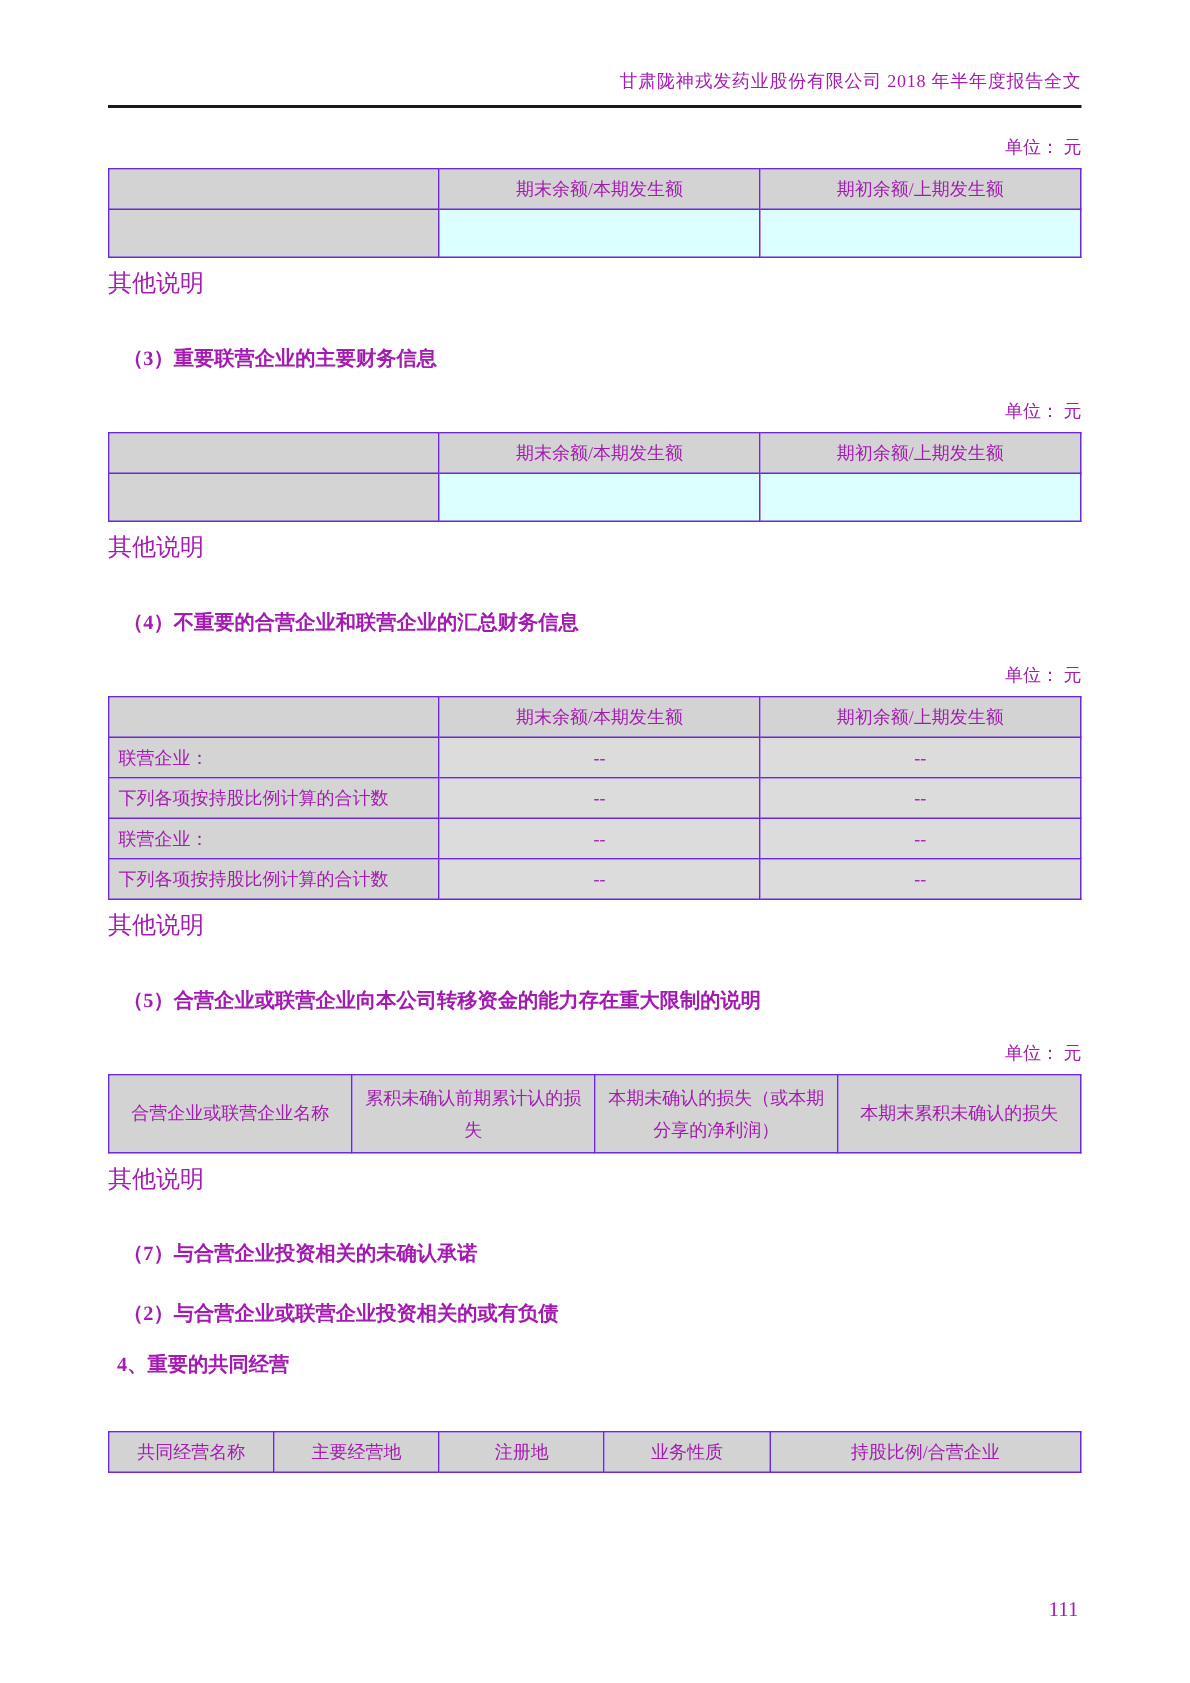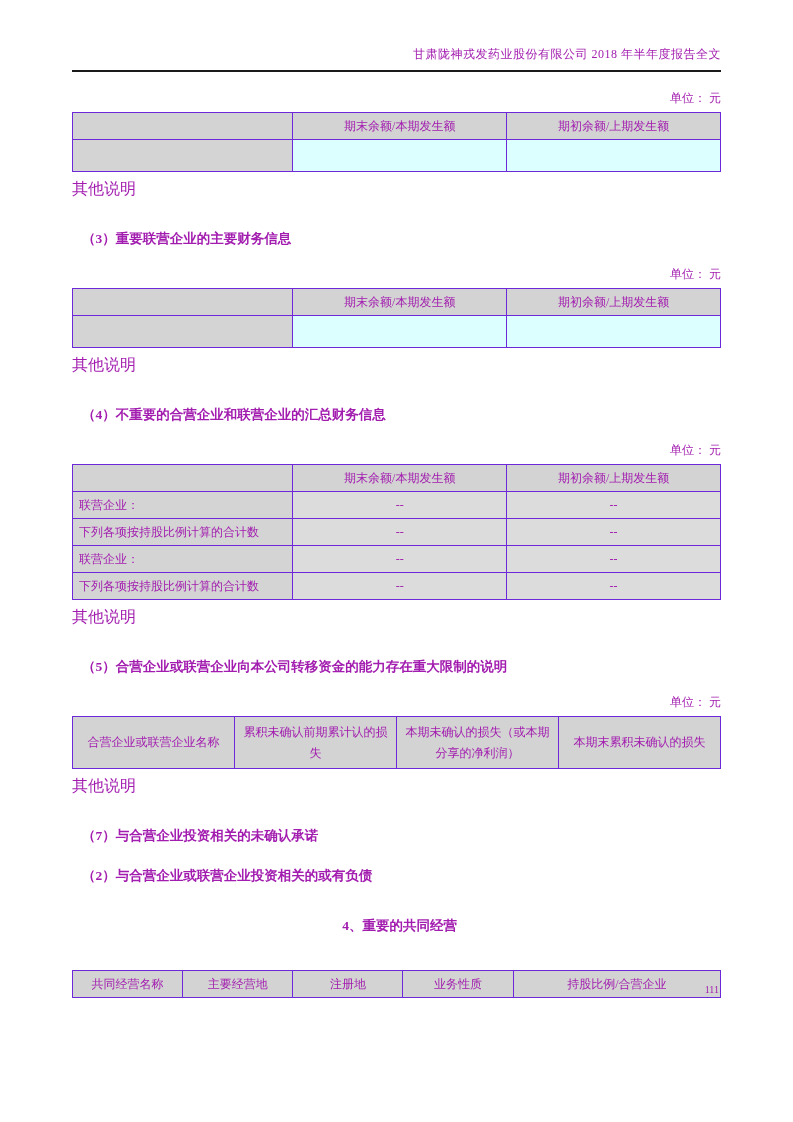--- a/index.html
+++ b/index.html
@@ -21,21 +21,21 @@
     letter-spacing:0.5px;
   }
   .h {
     font-weight:bold;
     font-size:13.5px;
     padding-left:10px;
   }
   .h9 { padding-left:6px; }
   .mt30 { margin-top:30px; }
   .mt22 { margin-top:22px; }
-  .mt24 { margin-top:32px;text-align:center; }
+  .mt24 { margin-top:16px; }
   .unit {
     text-align:right;
     font-size:12px;
     margin-top:18px;
     margin-bottom:5px;
   }
   .note { font-size:16px; margin-top:7px; }
   table.tbl {
     width:100%;
     border-collapse:collapse;
@@ -55,23 +55,23 @@
   .cell-gray { background:#d4d4d4; }
   .cell-cyan { background:#dcffff; }
   .t-summary td { height:27px; }
   .t-summary td.cell-label { text-align:left; background:#d4d4d4; }
   .t-summary td.cell-val { background:#dcdcdc; }
   .t-excess th { height:52px; line-height:1.7; }
   .t-jointop th { height:27px; }
   .t9 { margin-top:35px; }
   .page-number {
     position:absolute;
-    top:984px;
+    top:1066px;
     right:74px;
-    font-size:10px;
+    font-size:14px;
   }
 </style>
 </head>
 <body>
 
 <div class="page">
 
   <div class="doc-header">
     <span>甘肃陇神戎发药业股份有限公司 2018 年半年度报告全文</span>
   </div>

